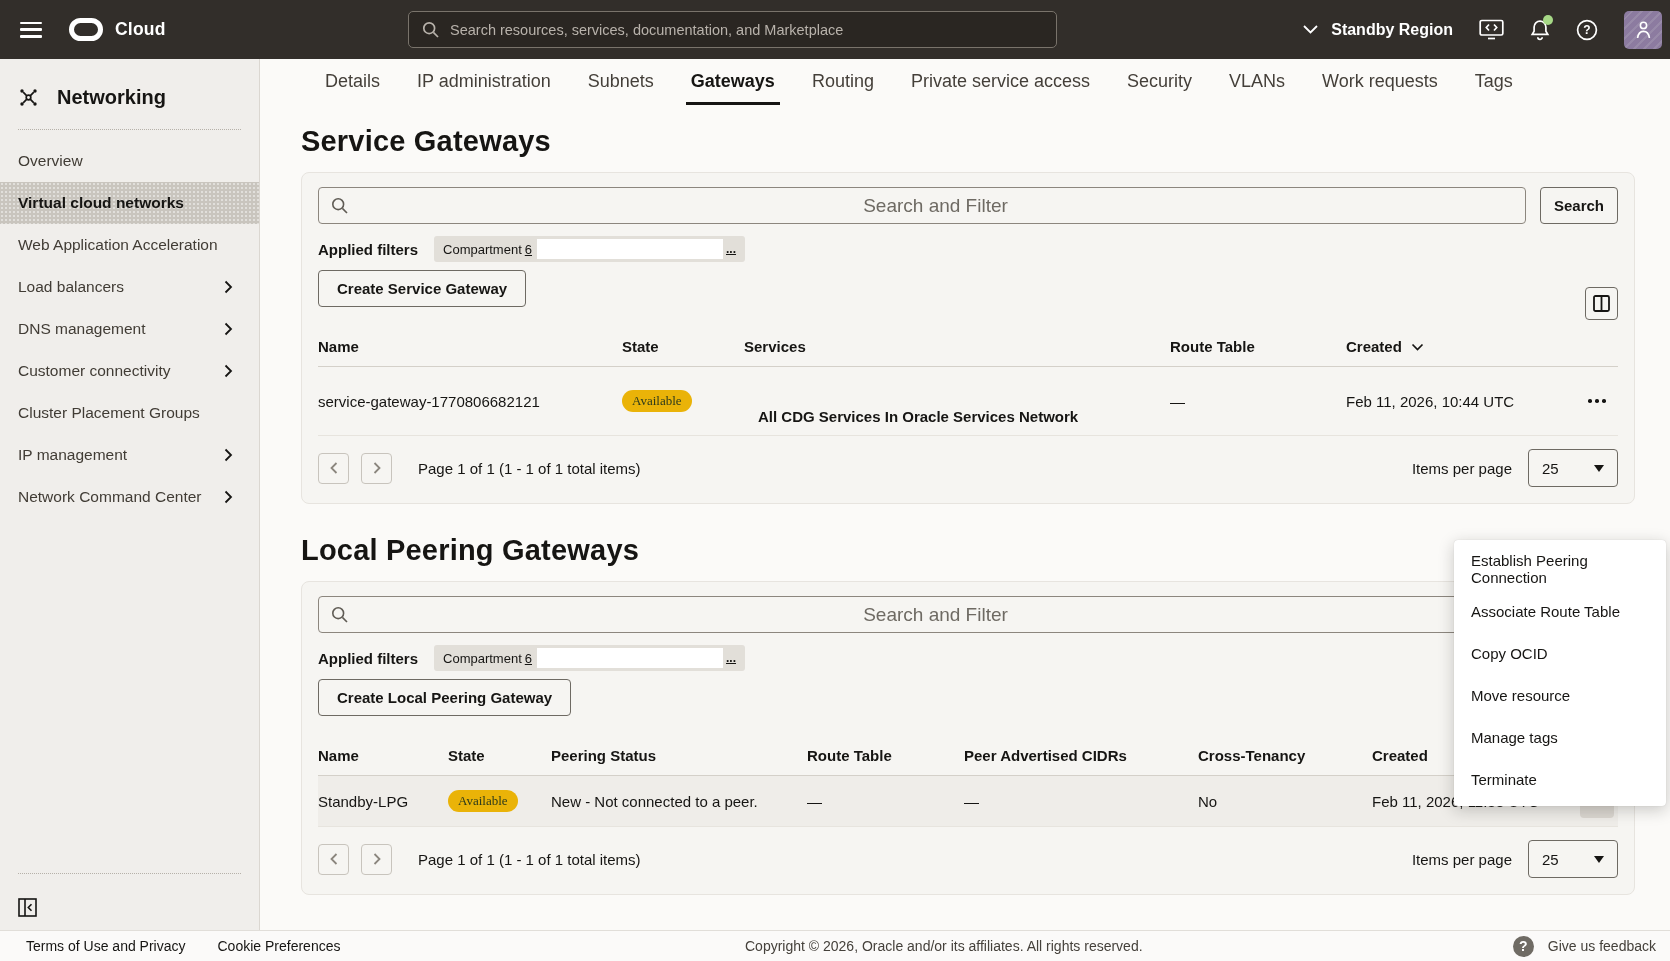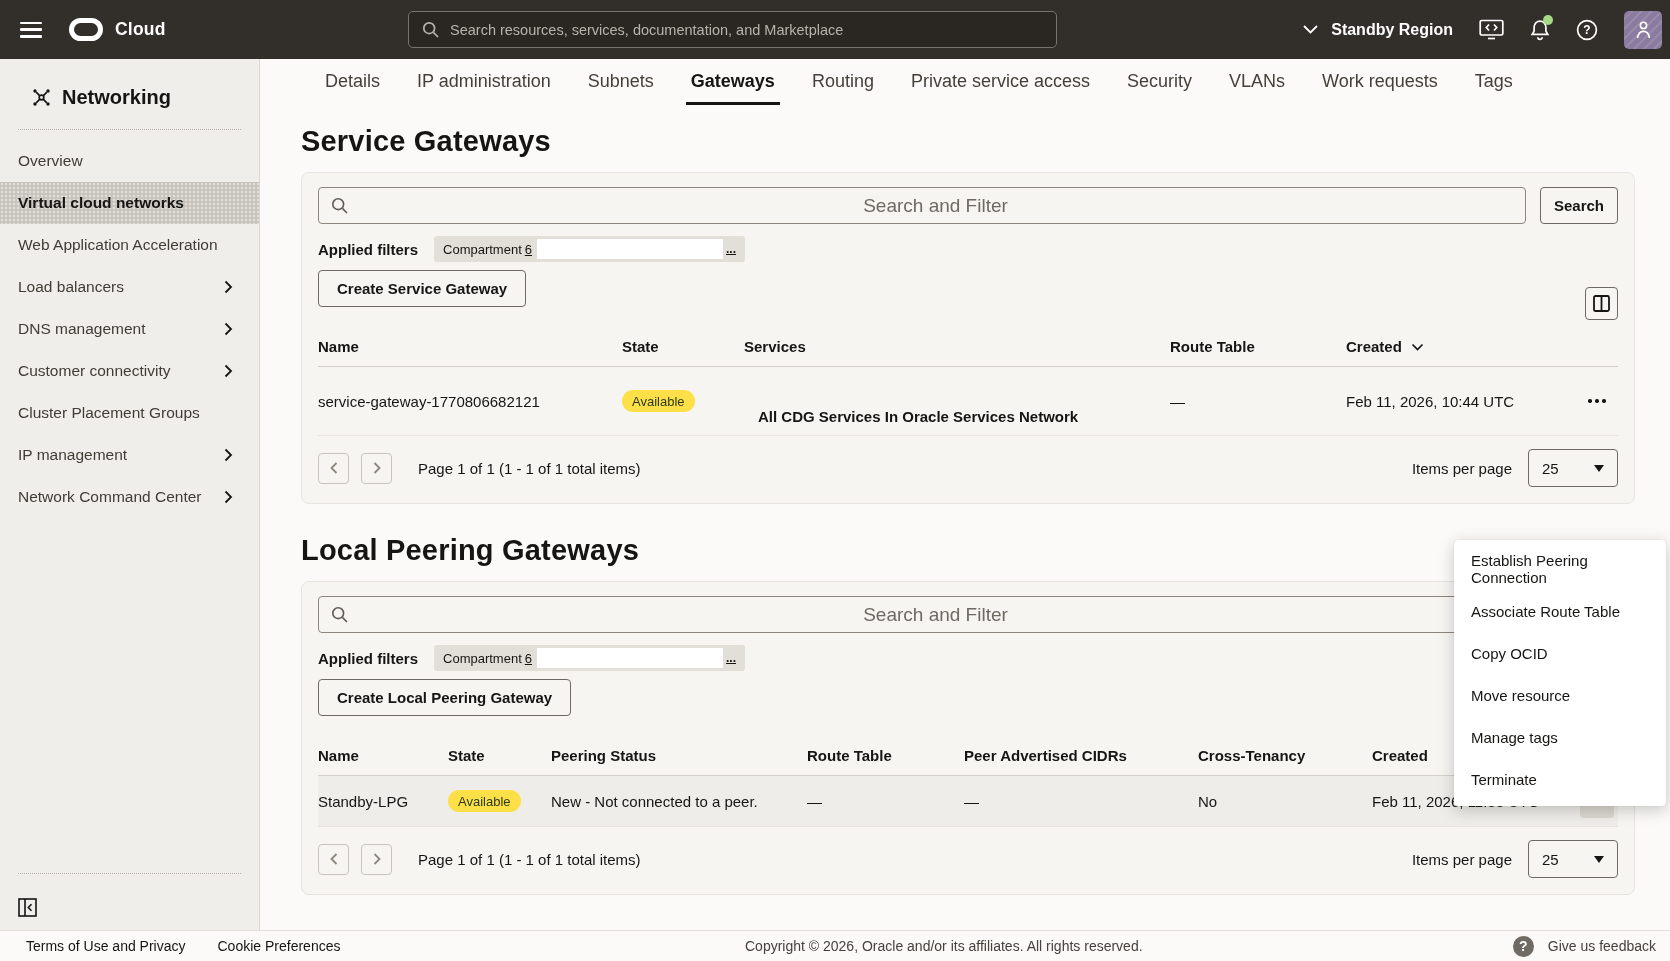--- a/index.html
+++ b/index.html
@@ -18,21 +18,21 @@
   .topbar-search input::placeholder { color:#b8b2ab; }
   .topbar-right { position:absolute; right:8px; top:0; height:59px; display:flex; align-items:center; gap:26px; }
   .region-btn { display:flex; align-items:center; gap:13px; background:none; border:none; color:#fff; font-size:16px; font-weight:700; cursor:pointer; }
   .icon-btn { background:none; border:none; color:#fff; cursor:pointer; position:relative; display:flex; align-items:center; }
   .badge-dot { position:absolute; top:-4px; right:-3px; width:10px; height:10px; border-radius:50%; background:#a6d886; }
   .avatar-btn { width:38px; height:38px; border:none; border-radius:5px; cursor:pointer;
     background:repeating-linear-gradient(135deg,#8c7ba0 0 5px,#988aa9 5px 7px); display:flex; align-items:center; justify-content:center; }
 
   
   .sidebar { position:absolute; left:0; top:59px; width:260px; bottom:31px; background:#f0eeeb; border-right:1px solid #dbd7d1; z-index:10; }
-  .side-header { display:flex; align-items:center; gap:10px; padding:27px 31px 0; }
+  .side-header { display:flex; align-items:center; gap:18px; padding:27px 18px 0; }
   .side-title { font-size:20px; font-weight:800; color:#161513; }
   .dotted-div { border-top:1px dotted #b6b1a9; margin:20px 18px 10px; }
   .side-item { position:relative; display:flex; align-items:center; height:42px; padding:0 18px; font-size:15.5px; color:#413c35; cursor:pointer; }
   .side-item.selected { background-color:#c9c5be; background-image:radial-gradient(rgba(255,255,255,.45) .8px, transparent .8px); background-size:4px 4px; font-weight:700; color:#161513; }
   .side-chevron { position:absolute; right:26px; display:flex; }
   .side-bottom-div { position:absolute; bottom:56px; left:18px; right:18px; border-top:1px dotted #b6b1a9; }
   .collapse-btn { position:absolute; bottom:13px; left:18px; background:none; border:none; cursor:pointer; display:flex; }
 
   
   .main { position:absolute; left:260px; top:59px; right:0; bottom:31px; background:#fbfaf8; overflow:hidden; }
@@ -58,21 +58,21 @@
   .create-btn { margin-top:8px; height:37px; padding:0 18px; }
   .colmgr-btn { position:absolute; top:114px; right:16px; width:33px; height:33px; display:flex; align-items:center; justify-content:center; }
   .tbl { margin-top:20px; }
   .grid-sg { display:grid; grid-template-columns:304px 122px 426px 176px 1fr 42px; align-items:center; }
   .grid-lpg { display:grid; grid-template-columns:130px 103px 256px 157px 234px 174px 1fr 42px; align-items:center; }
   .tbl-head { height:40px; border-bottom:1px solid #d4d0c9; font-size:15px; font-weight:700; color:#161513; }
   .th { display:flex; align-items:center; gap:9px; }
   .tbl-row { font-size:15px; color:#161513; border-bottom:1px solid #e7e4de; }
   .row-sg { height:69px; }
   .row-lpg { height:51px; background:#efede9; }
-  .pill { display:inline-flex; align-items:center; width:max-content; height:22px; padding:4px 10px; border-radius:11px; background:#fde047; color:#2c3a1c; font-size:13px; }
+  .pill { display:inline-flex; align-items:center; width:max-content; height:22px; padding:4px 10px; border-radius:11px; background:#eab308; color:#2c3a1c; font-size:13px;font-family:Liberation Serif, serif; }
   .services-cell { align-self:end; padding:0 0 10px 14px; font-weight:700; }
   .dots { display:flex; gap:3.5px; align-items:center; justify-content:center; background:none; border:none; cursor:pointer; width:34px; height:34px; justify-self:center; border-radius:4px; }
   .dots i { width:3.5px; height:3.5px; border-radius:50%; background:#161513; }
   .dots.active { background:#dbd7d1; }
   .pager { display:flex; align-items:center; margin-top:13px; }
   .pg-btn { width:31px; height:31px; border:1px solid #c8c4bd; border-radius:4px; background:transparent; color:#8b867e; display:flex; align-items:center; justify-content:center; cursor:pointer; }
   .pg-btn + .pg-btn { margin-left:12px; }
   .pager-text { margin-left:26px; font-size:15px; }
   .pager-right { margin-left:auto; display:flex; align-items:center; gap:16px; font-size:15px; }
   .ipp-select { width:90px; height:38px; border:1px solid #6e6a63; border-radius:4px; background:transparent; display:flex; align-items:center; justify-content:space-between; padding:12px 13px; font-size:15px; cursor:pointer; }

